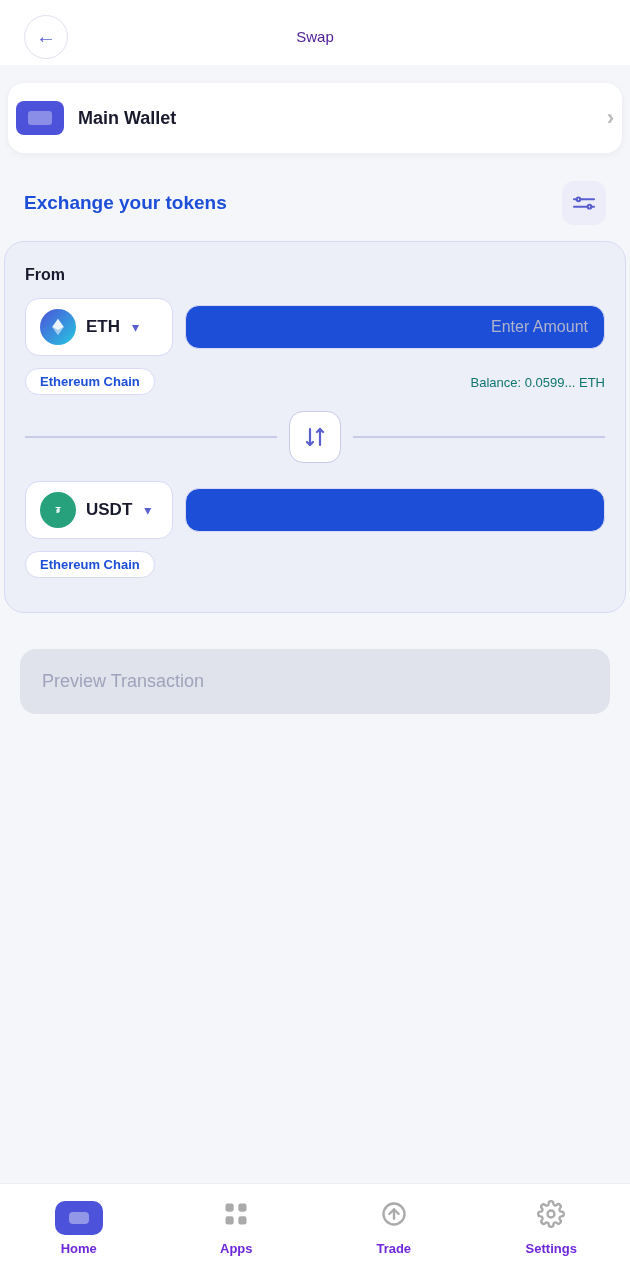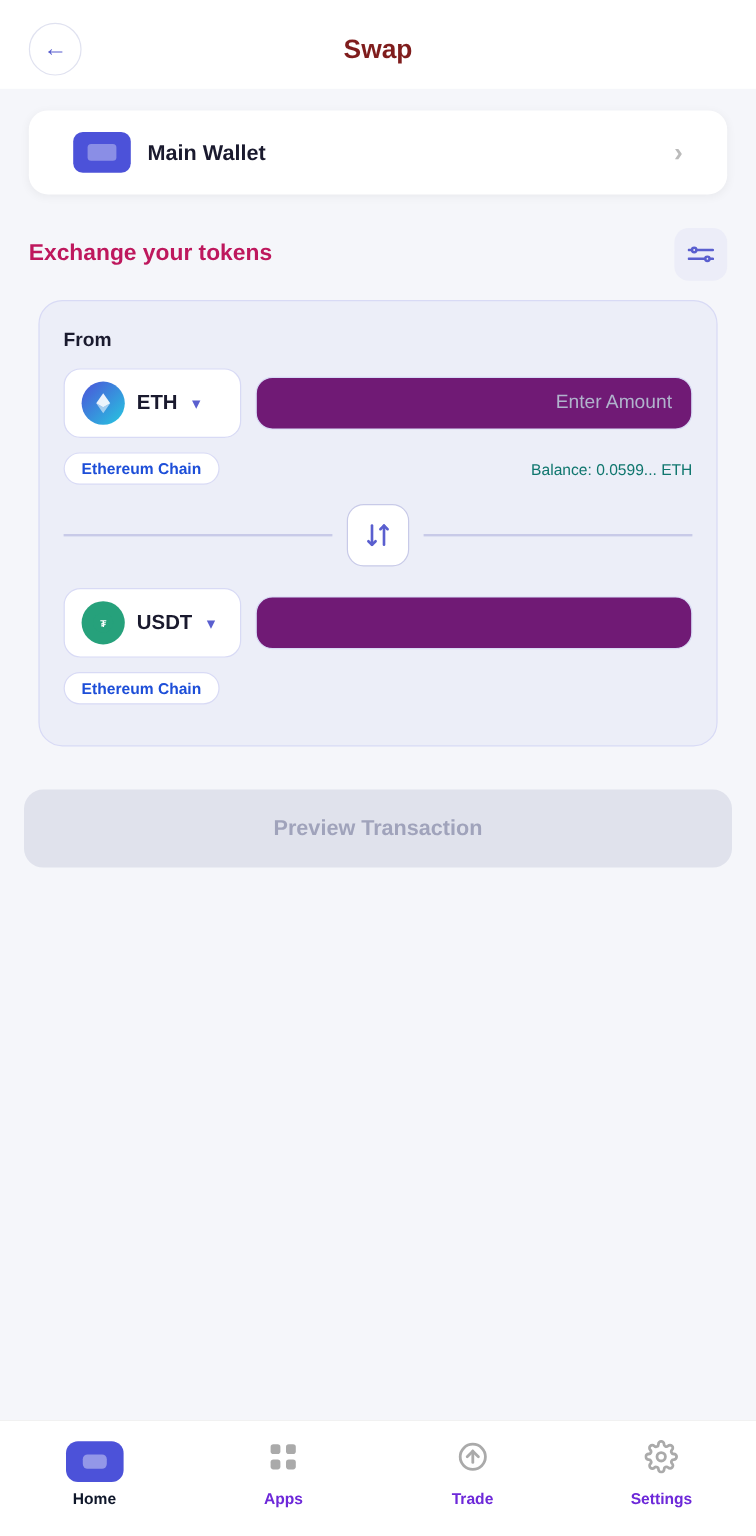--- a/index.html
+++ b/index.html
@@ -31,31 +31,31 @@
       border: 1.5px solid #e0e2f0;
       background: #fff;
       display: flex;
       align-items: center;
       justify-content: center;
       cursor: pointer;
       color: #5a5fcf;
       font-size: 20px;
     }
     .header-title {
-      font-size: 22px;
-      font-weight: 700;
-      color: #7f1d1d;
+      font-size: 15px;
+      font-weight: 400;
+      color: #4c1d95;
     }
 
     
     .wallet-bar {
-      margin: 18px 24px;
+      margin: 18px 8px;
       background: #fff;
       border-radius: 16px;
-      padding: 18px 37px;
+      padding: 18px 8px;
       display: flex;
       align-items: center;
       justify-content: space-between;
       box-shadow: 0 2px 8px rgba(0,0,0,0.05);
     }
     .wallet-left {
       display: flex;
       align-items: center;
       gap: 14px;
     }
@@ -89,36 +89,36 @@
     
     .exchange-header {
       display: flex;
       align-items: center;
       justify-content: space-between;
       padding: 10px 24px 16px;
     }
     .exchange-title {
       font-size: 19px;
       font-weight: 600;
-      color: #be185d;
+      color: #1d4ed8;
     }
     .filter-btn {
       width: 44px;
       height: 44px;
       background: #ecedf8;
       border-radius: 12px;
       display: flex;
       align-items: center;
       justify-content: center;
       cursor: pointer;
     }
 
     
     .swap-box {
-      margin: 0 32px;
+      margin: 0 4px;
       background: #eceef8;
       border-radius: 20px;
       padding: 24px 20px 28px;
       border: 1.5px solid #d8daf5;
     }
 
     .section-label {
       font-size: 16px;
       font-weight: 600;
       color: #1a1a2e;
@@ -174,21 +174,21 @@
       text-align: right;
     }
     .caret-down {
       color: #5a5fcf;
       font-size: 14px;
       margin-left: 2px;
     }
 
     .amount-input {
       flex: 1;
-      background: #701a75;
+      background: #1d4ed8;
       border-radius: 14px;
       border: 1.5px solid #d8daf5;
       padding: 14px 16px;
       font-size: 16px;
       color: #b0b3cc;
       height: 44px;
       outline: none;
       text-align: right;
     }
     .amount-input::placeholder {
@@ -248,23 +248,22 @@
       font-size: 20px;
       color: #5a5fcf;
     }
 
     
     .preview-btn {
       margin: 36px 20px 24px;
       background: #e0e2ec;
       border-radius: 16px;
       padding: 22px;
-      text-align: center;
       font-size: 18px;
-      font-weight: 700;
+      font-weight: 400;
       color: #a0a3bb;
       cursor: not-allowed;
     }
 
     
     .bottom-nav {
       position: fixed;
       bottom: 0;
       left: 0;
       width: 630px;
@@ -283,21 +282,21 @@
       cursor: pointer;
       min-width: 80px;
     }
     .nav-icon {
       font-size: 26px;
     }
     .nav-label {
       font-size: 13px;
       font-weight: 600;
     }
-    .nav-item.active .nav-label { color: #0f172a; text-align: center; }
+    .nav-item.active .nav-label { color: #6d28d9; text-align: center; }
     .nav-item:not(.active) .nav-label { color: #6d28d9; }
     .nav-item:not(.active) .nav-icon { color: #999; }
 
     
     .home-icon-shape {
       width: 48px;
       height: 34px;
       background: #4c52d9;
       border-radius: 10px;
       position: relative;

